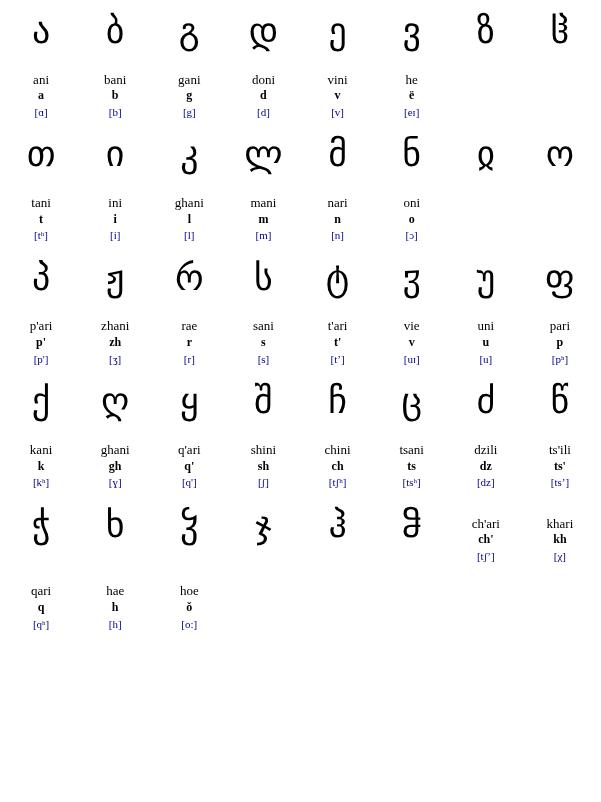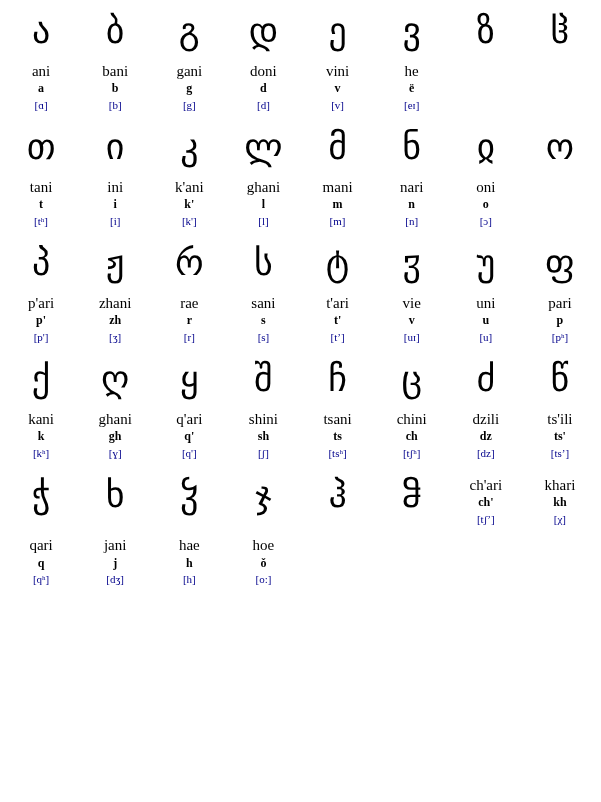--- a/index.html
+++ b/index.html
@@ -23,24 +23,24 @@
       padding: 4px 2px 6px;
       text-align: center;
     }
     .main-char {
       font-size: 36px;
       line-height: 1.1;
       color: #000;
       font-family: serif;
     }
     .word-line {
-      font-size: 15px;
+      font-size: 13px;
       color: #000;
       line-height: 1.3;
-      margin-top: 0;
+      margin-top: 10px;
     }
     .roman-letter {
       font-size: 12px;
       color: #000;
       font-weight: bold;
       line-height: 1.3;
     }
     .ipa-line {
       font-size: 11px;
       color: #00008b;
@@ -139,25 +139,20 @@
       <span class="word-line">tani</span>
       <span class="roman-letter">t</span>
       <span class="ipa-line">[tʰ]</span>
     </div>
     <div class="letter-cell">
       <span class="word-line">ini</span>
       <span class="roman-letter">i</span>
       <span class="ipa-line">[i]</span>
     </div>
     <div class="letter-cell">
-      <span class="word-line">k'ani</span>
-      <span class="roman-letter">k'</span>
-      <span class="ipa-line">[k']</span>
-    </div>
-    <div class="letter-cell">
       <span class="word-line">ghani</span>
       <span class="roman-letter">l</span>
       <span class="ipa-line">[l]</span>
     </div>
     <div class="letter-cell">
       <span class="word-line">mani</span>
       <span class="roman-letter">m</span>
       <span class="ipa-line">[m]</span>
     </div>
     <div class="letter-cell">
@@ -274,30 +269,30 @@
       <span class="word-line">q'ari</span>
       <span class="roman-letter">q'</span>
       <span class="ipa-line">[q']</span>
     </div>
     <div class="letter-cell">
       <span class="word-line">shini</span>
       <span class="roman-letter">sh</span>
       <span class="ipa-line">[ʃ]</span>
     </div>
     <div class="letter-cell">
+      <span class="word-line">chini</span>
+      <span class="roman-letter">ch</span>
+      <span class="ipa-line">[tʃʰ]</span>
+    </div>
+    <div class="letter-cell">
       <span class="word-line">tsani</span>
       <span class="roman-letter">ts</span>
       <span class="ipa-line">[tsʰ]</span>
     </div>
     <div class="letter-cell">
-      <span class="word-line">chini</span>
-      <span class="roman-letter">ch</span>
-      <span class="ipa-line">[tʃʰ]</span>
-    </div>
-    <div class="letter-cell">
       <span class="word-line">dzili</span>
       <span class="roman-letter">dz</span>
       <span class="ipa-line">[dz]</span>
     </div>
     <div class="letter-cell">
       <span class="word-line">ts'ili</span>
       <span class="roman-letter">ts'</span>
       <span class="ipa-line">[tsʼ]</span>
     </div>
     <div class="section-divider"></div>
@@ -328,25 +323,20 @@
       <span class="word-line">khari</span>
       <span class="roman-letter">kh</span>
       <span class="ipa-line">[χ]</span>
     </div>
     <div class="letter-cell">
       <span class="word-line">qari</span>
       <span class="roman-letter">q</span>
       <span class="ipa-line">[qʰ]</span>
     </div>
     <div class="letter-cell">
-      <span class="word-line">jani</span>
-      <span class="roman-letter">j</span>
-      <span class="ipa-line">[dʒ]</span>
-    </div>
-    <div class="letter-cell">
       <span class="word-line">hae</span>
       <span class="roman-letter">h</span>
       <span class="ipa-line">[h]</span>
     </div>
     <div class="letter-cell">
       <span class="word-line">hoe</span>
       <span class="roman-letter">ǒ</span>
       <span class="ipa-line">[o:]</span>
     </div>
   </div>

